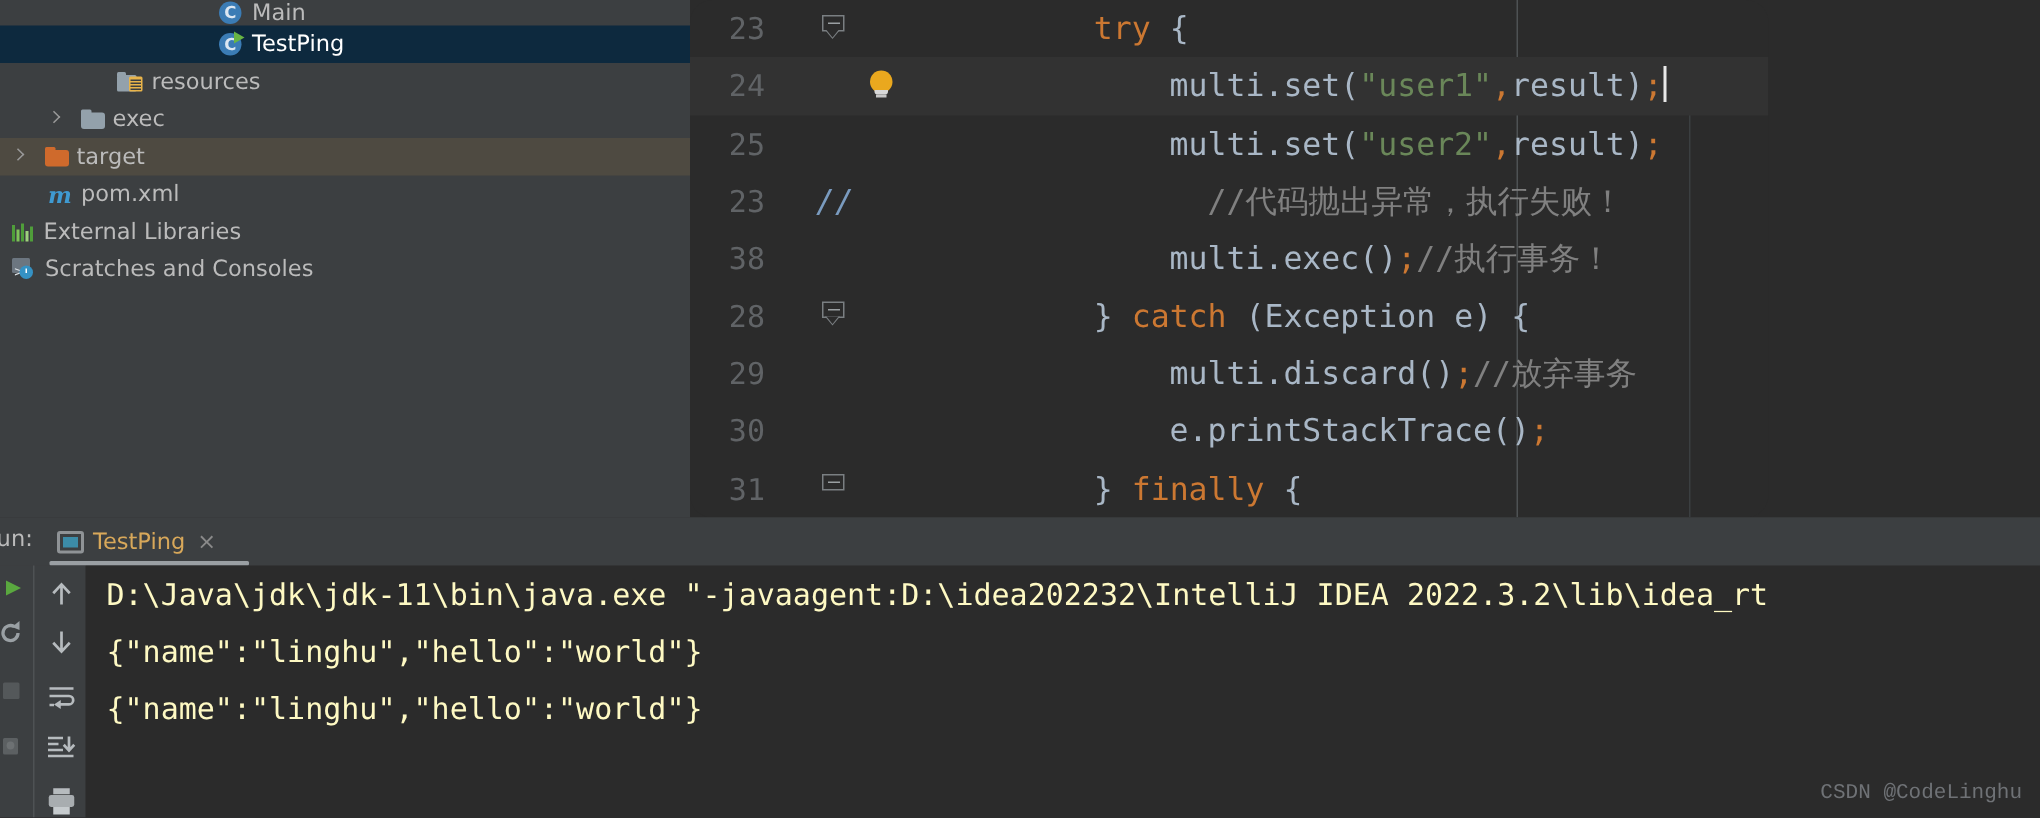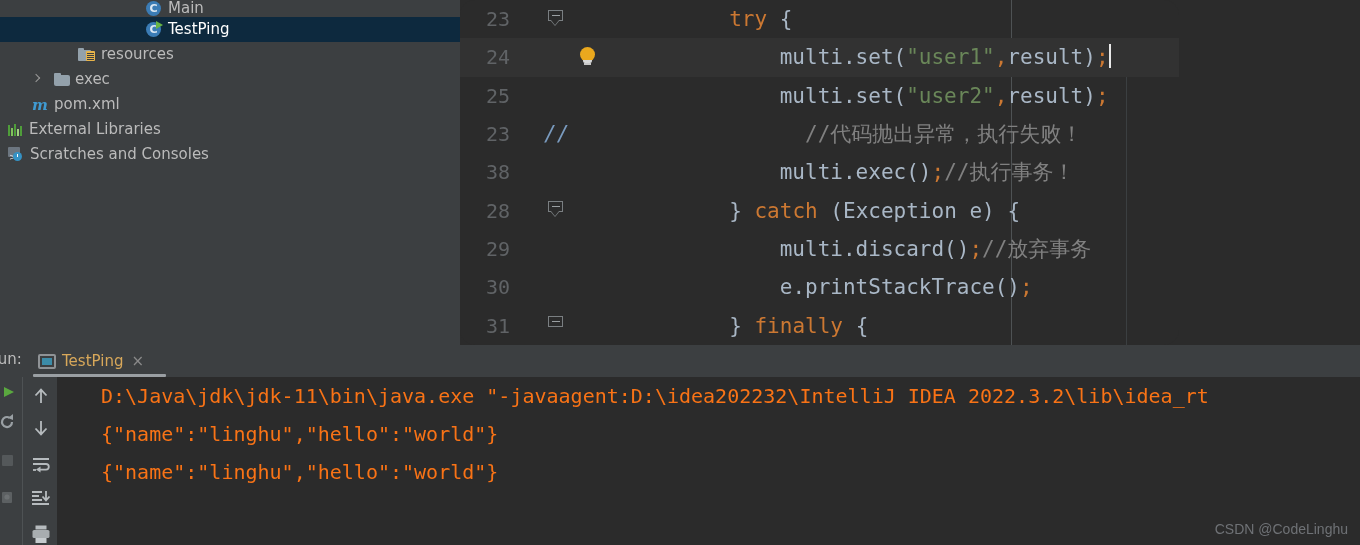--- a/index.html
+++ b/index.html
@@ -183,39 +183,38 @@
   .tabunderline{
     position:absolute;left:33px;top:29px;width:133px;height:3px;background:#9a9fa3;border-radius:1px;
   }
 
   .console{
     position:absolute;left:57px;top:32px;width:1303px;height:168px;
     background:#2b2b2b;overflow:hidden;
     font-family:"DejaVu Sans Mono","Liberation Mono",monospace;
   }
   .cline{
-    height:38px;line-height:38px;color:#f97316;font-size:20px;white-space:pre;
-    padding-left:4px;
-    margin-left:40px;
+    height:38px;line-height:38px;color:#fef9c3;font-size:20px;white-space:pre;
+    padding-left:14px;
   }
 
   
   .runleft{
     position:absolute;left:0;top:32px;width:57px;height:168px;background:#3c3f41;
   }
   .runleft .sep{position:absolute;left:22px;top:0;width:1px;height:168px;background:#4e5254;}
   .rtool{position:absolute;left:30px;width:22px;height:22px;}
   .rtool svg{display:block;}
 
   
   .stripicon{position:absolute;left:0;width:14px;height:18px;overflow:hidden;}
 
   .watermark{
     position:absolute;right:12px;bottom:8px;color:#6f7276;font-size:14px;
-    font-family:Liberation Sans, sans-serif;
+    font-family:Liberation Mono, monospace;
   }
 </style>
 </head>
 <body>
 
 <div id="app">
 
   <div class="tree">
     <div id="tree-rows">
         <div class="trow" style="height: 17px; line-height: 17px; align-items: flex-end;">
@@ -249,20 +248,30 @@
         </div>
         <div class="trow">
           <span style="display:inline-block;width:32px;flex:0 0 auto"></span>
           <span class="arrow"></span>
           <span style="display:inline-block;width:13px;flex:0 0 auto"></span>
           <span class="ico ic-folder">
             <span class="ft"></span>
             <span class="fb"></span>
           </span>
           <span class="tlabel">exec</span>
+        </div>
+        <div class="trow hov">
+          <span style="display:inline-block;width:8px;flex:0 0 auto"></span>
+          <span class="arrow"></span>
+          <span style="display:inline-block;width:13px;flex:0 0 auto"></span>
+          <span class="ico ic-folder orange">
+            <span class="ft"></span>
+            <span class="fb"></span>
+          </span>
+          <span class="tlabel">target</span>
         </div>
         <div class="trow">
           <span style="display:inline-block;width:32px;flex:0 0 auto"></span>
           <span class="ico ic-m">m</span>
           <span class="tlabel">pom.xml</span>
         </div>
         <div class="trow">
           <span style="display:inline-block;width:8px;flex:0 0 auto"></span>
           <span class="ico ic-lib">
             <i></i>

